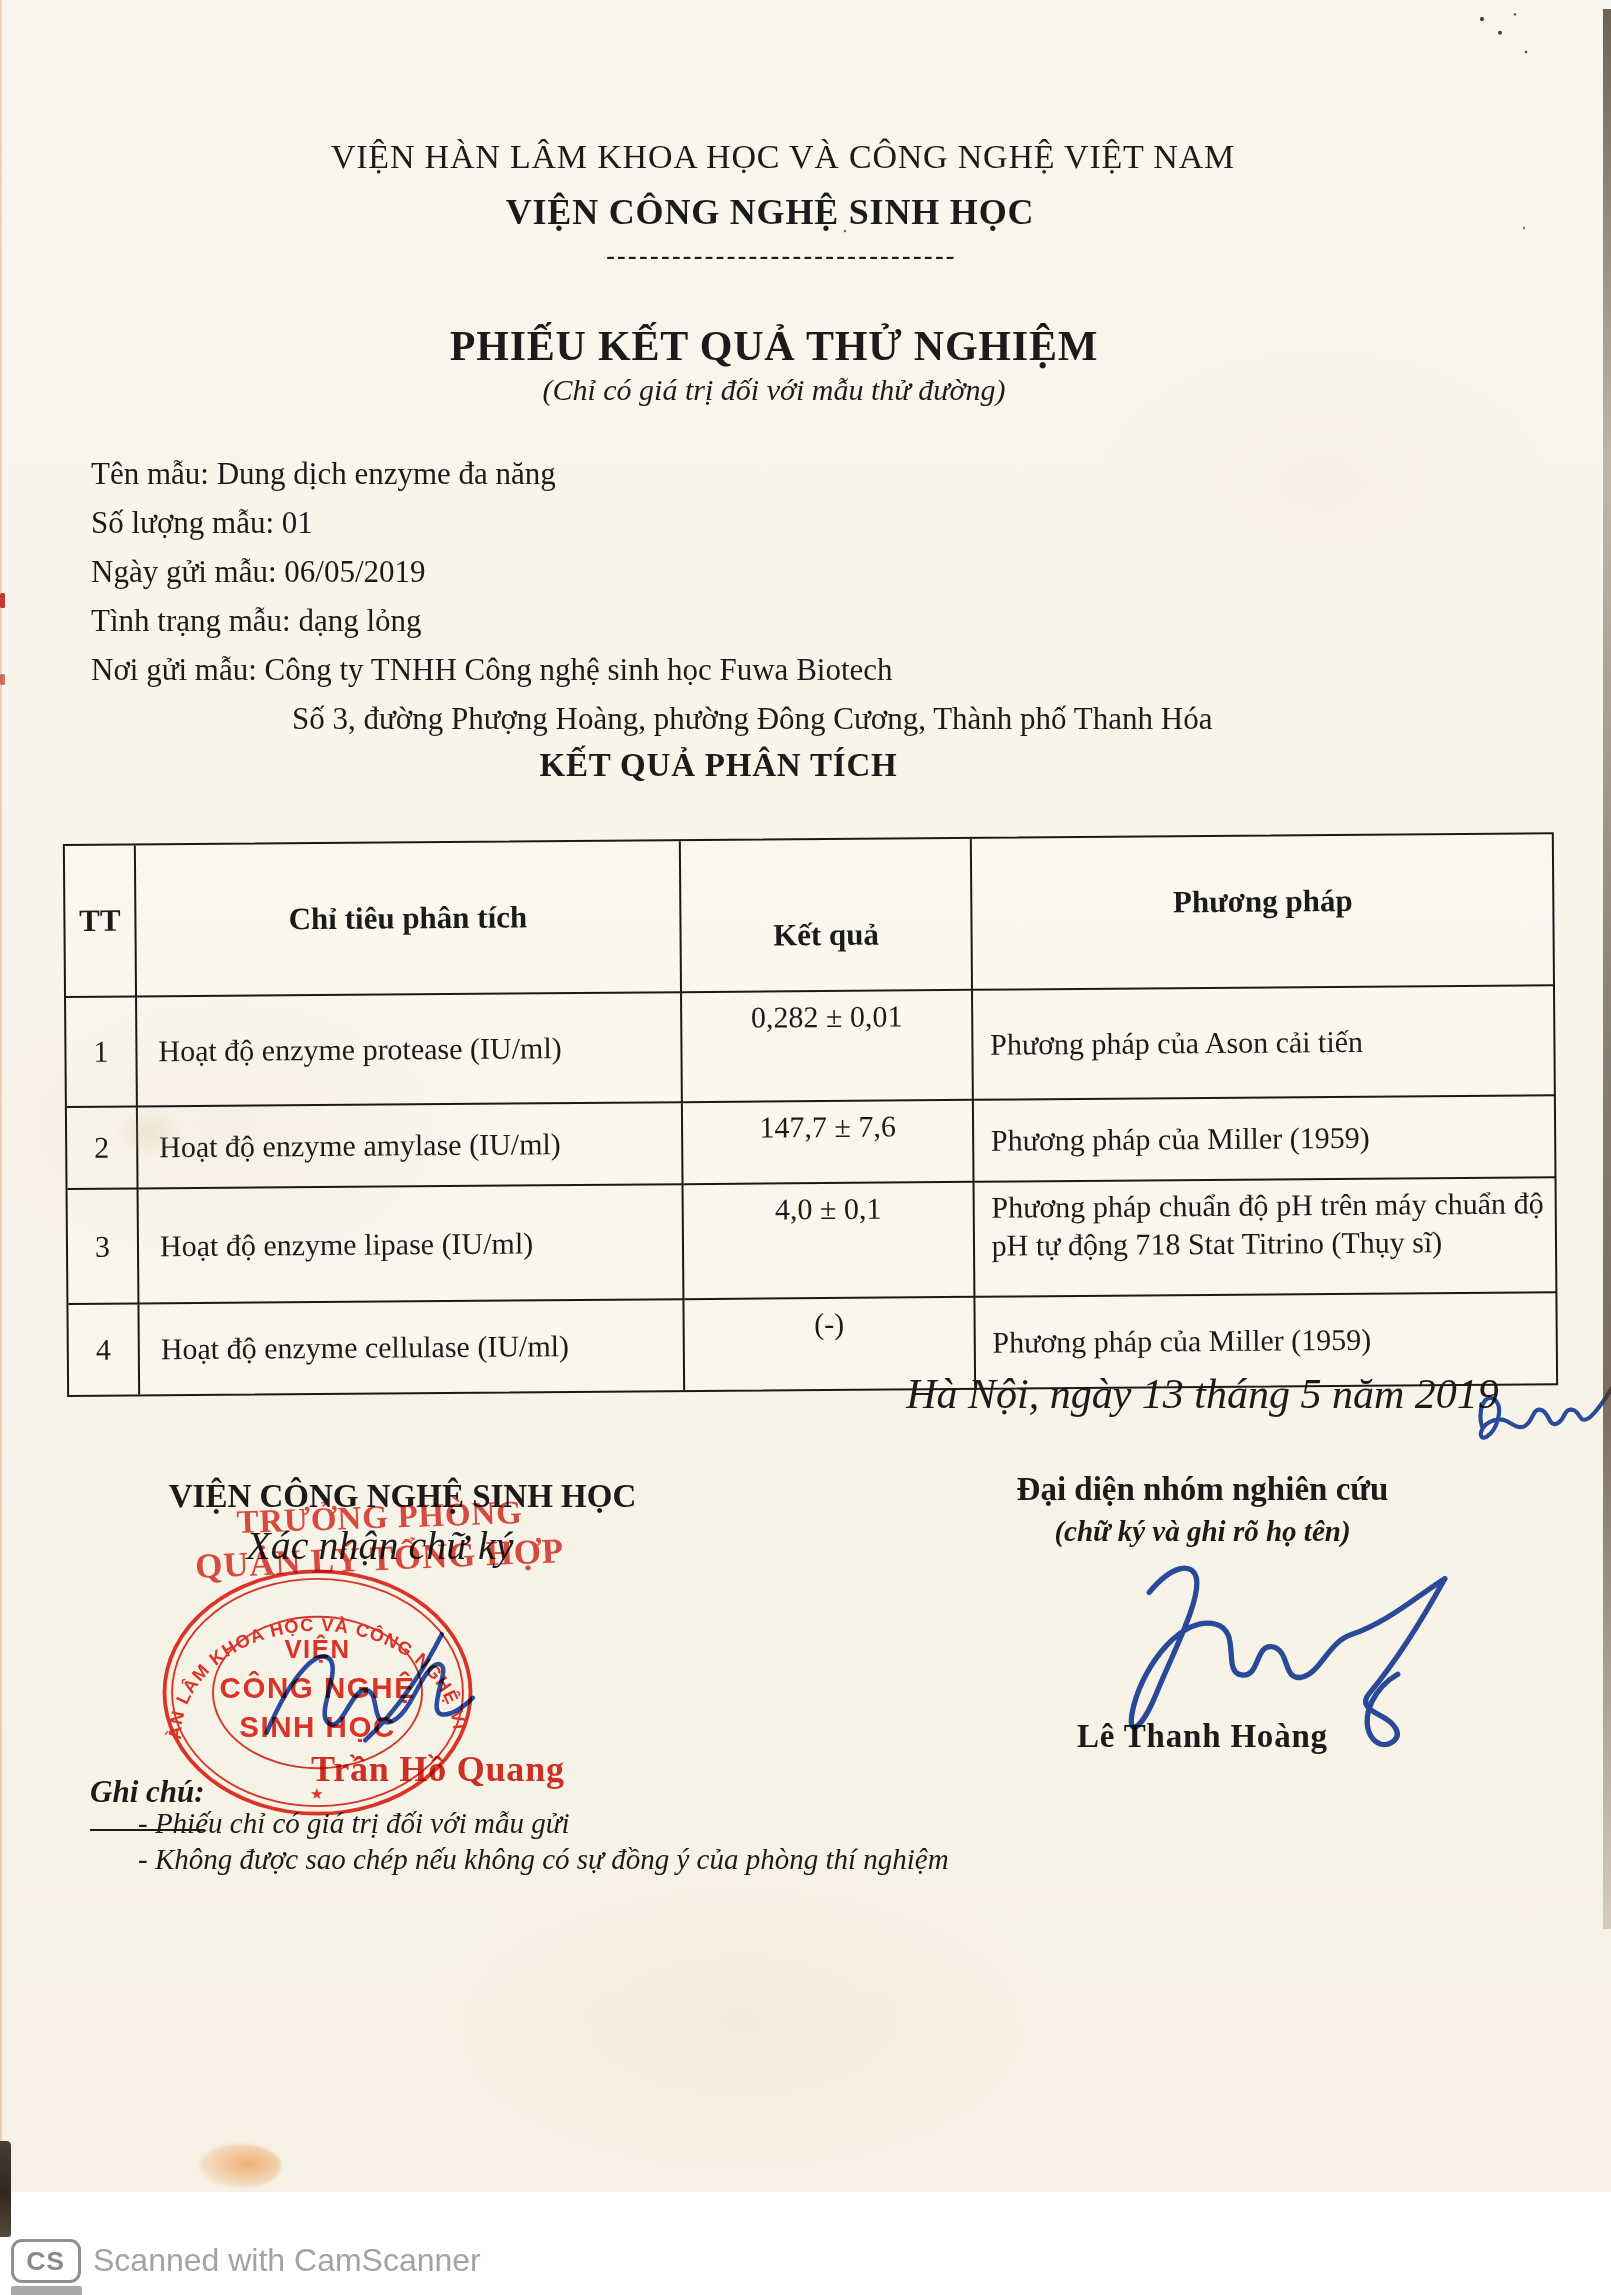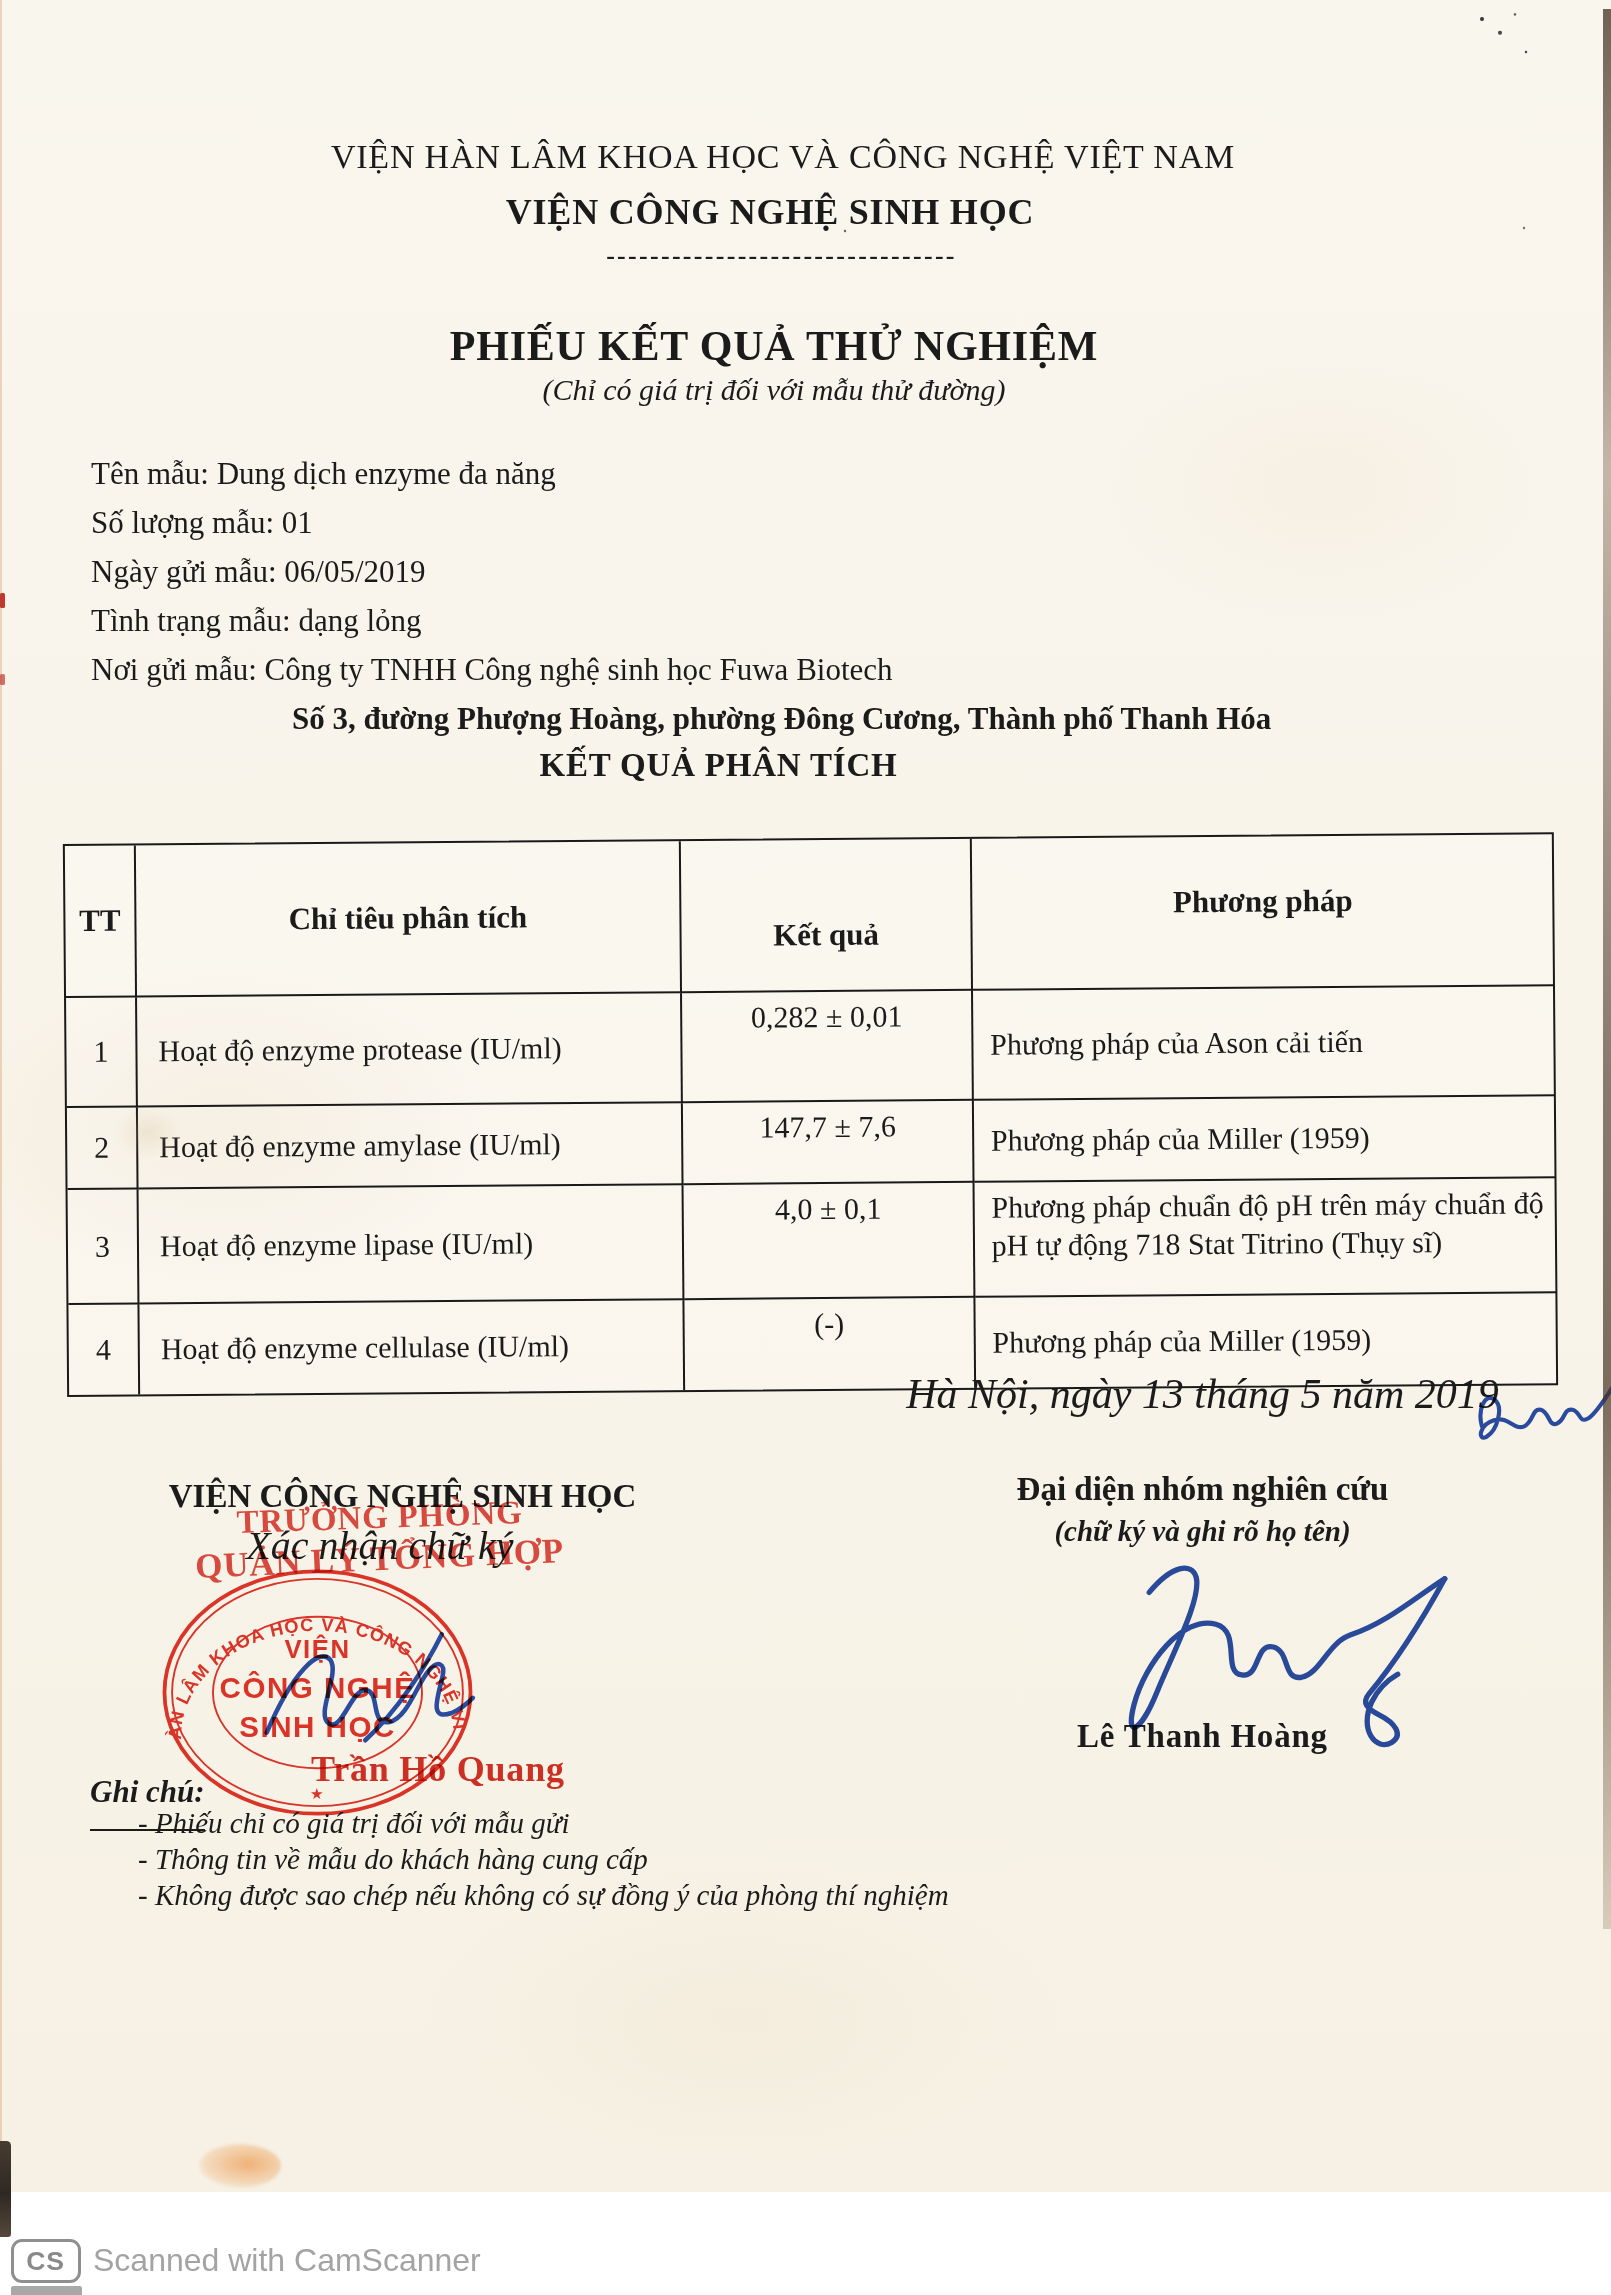--- a/index.html
+++ b/index.html
@@ -21,21 +21,21 @@
   
   .lh-line1{left:0;top:138px;width:1566px;font-size:34px;letter-spacing:0.8px;}
   .lh-line2{left:0;top:191px;width:1540px;font-size:36px;font-weight:bold;letter-spacing:0.8px;}
   .lh-dashes{left:0;top:241px;width:1563px;font-size:26px;font-weight:bold;letter-spacing:2.3px;color:#1d1d1d;}
 
   .doc-title{left:0;top:322px;width:1548px;font-size:42px;font-weight:bold;letter-spacing:0.8px;}
   .doc-subtitle{left:0;top:373px;width:1548px;font-size:30px;font-style:italic;}
 
   
   .info{left:91px;top:449px;font-size:31px;line-height:49px;}
-  .info .addr{padding-left:201px;font-weight:bold;}
+  .info .addr{padding-left:201px;}
 
   .results-heading{left:0;top:747px;width:1345px;font-size:33px;font-weight:bold;letter-spacing:0.8px;padding-left:46px;}
 
   
   .rtable{
     left:65px;top:844px;width:1487px;height:549px;
     display:grid;
     grid-template-columns:71px 545px 291px 581px;
     grid-template-rows:152px 110px 82px 115px 90px;
     border:2.3px solid #191919;
@@ -194,21 +194,20 @@
       <path d="M253,12 C232,54 196,112 152,152"></path>
       <path d="M22,142 C56,62 92,28 106,46 C119,64 86,118 104,130 C122,141 134,82 154,86 C172,90 158,132 184,128 C208,122 220,78 236,60 C248,46 258,50 254,68 C247,97 236,126 266,116 C278,111 286,104 294,96"></path>
     </g>
   </svg>
 
   <div class="abs red-name">Trần Hồ Quang</div>
 
   <div class="abs ghichu">Ghi chú:</div>
   <div class="abs notes">
     <div>- Phiếu chỉ có giá trị đối với mẫu gửi</div>
-    <div>- Thông tin về mẫu do khách hàng cung cấp</div>
     <div>- Không được sao chép nếu không có sự đồng ý của phòng thí nghiệm</div>
   </div>
 
   <div class="abs footer-bar"></div>
   <div class="abs cs-box">CS</div>
   <div class="abs cs-bed"></div>
   <div class="abs cs-text">Scanned with CamScanner</div>
 
   <div class="abs edge-right"></div>
   <div class="abs edge-left"></div>

